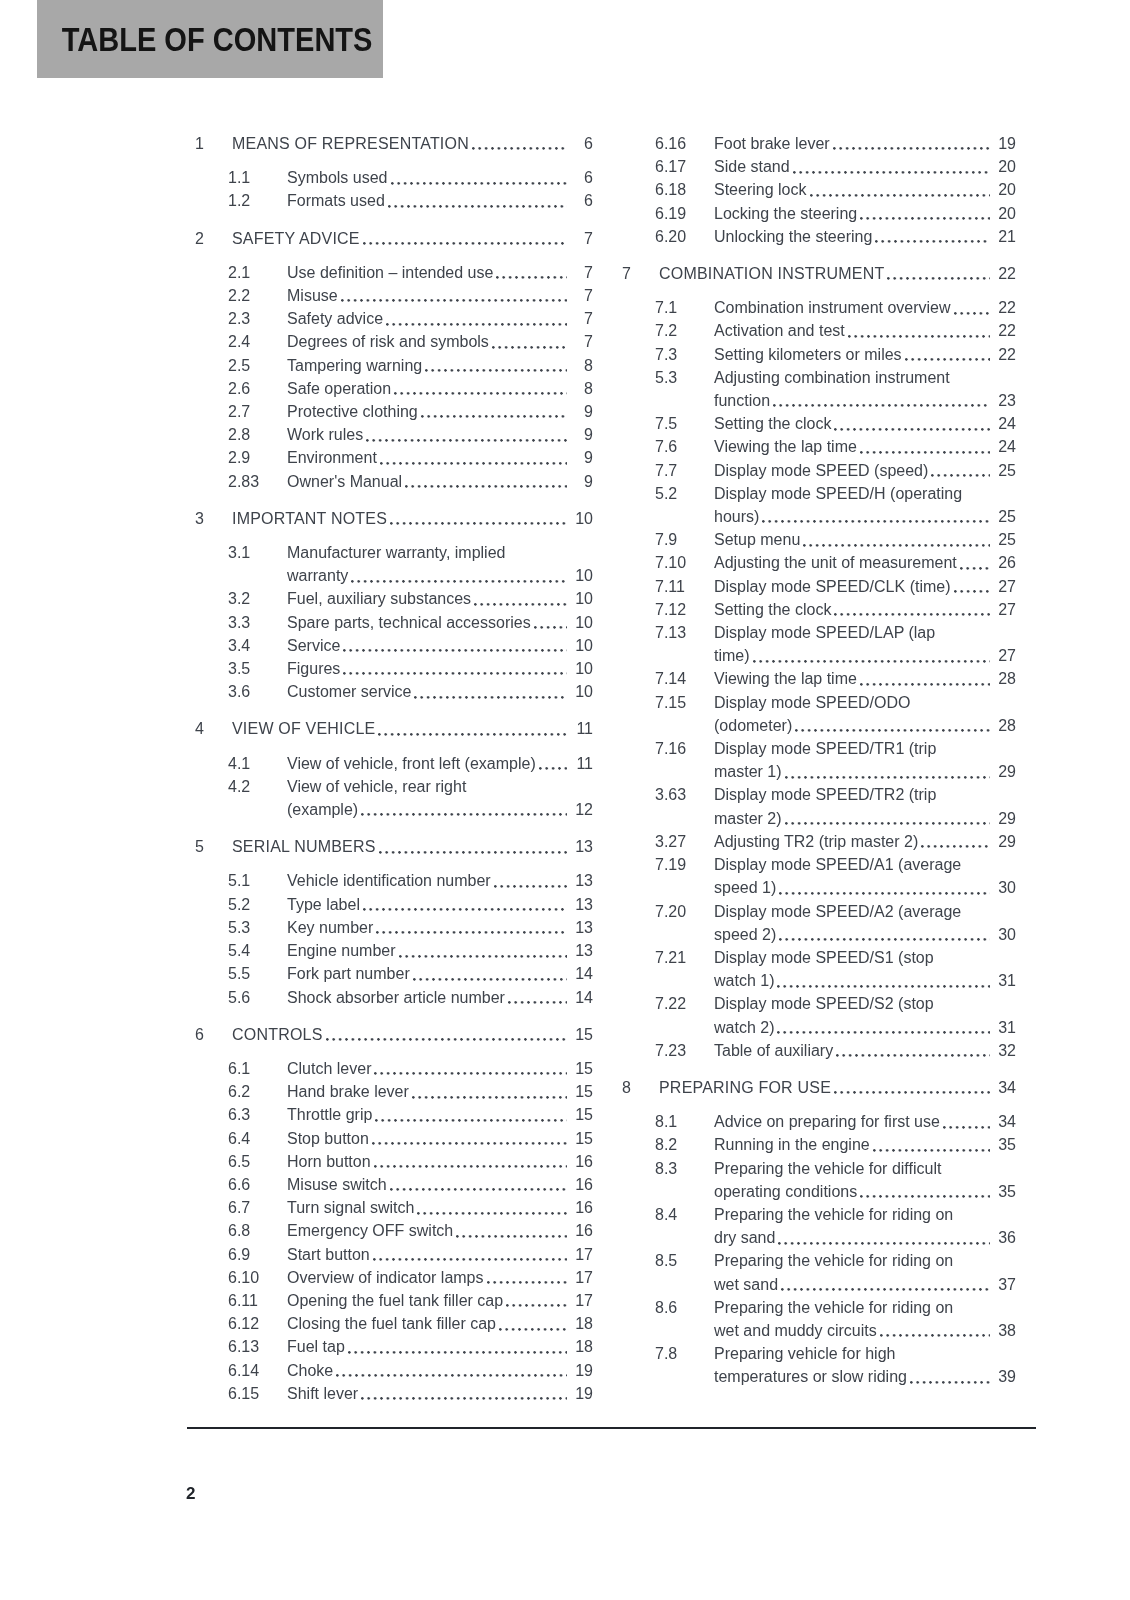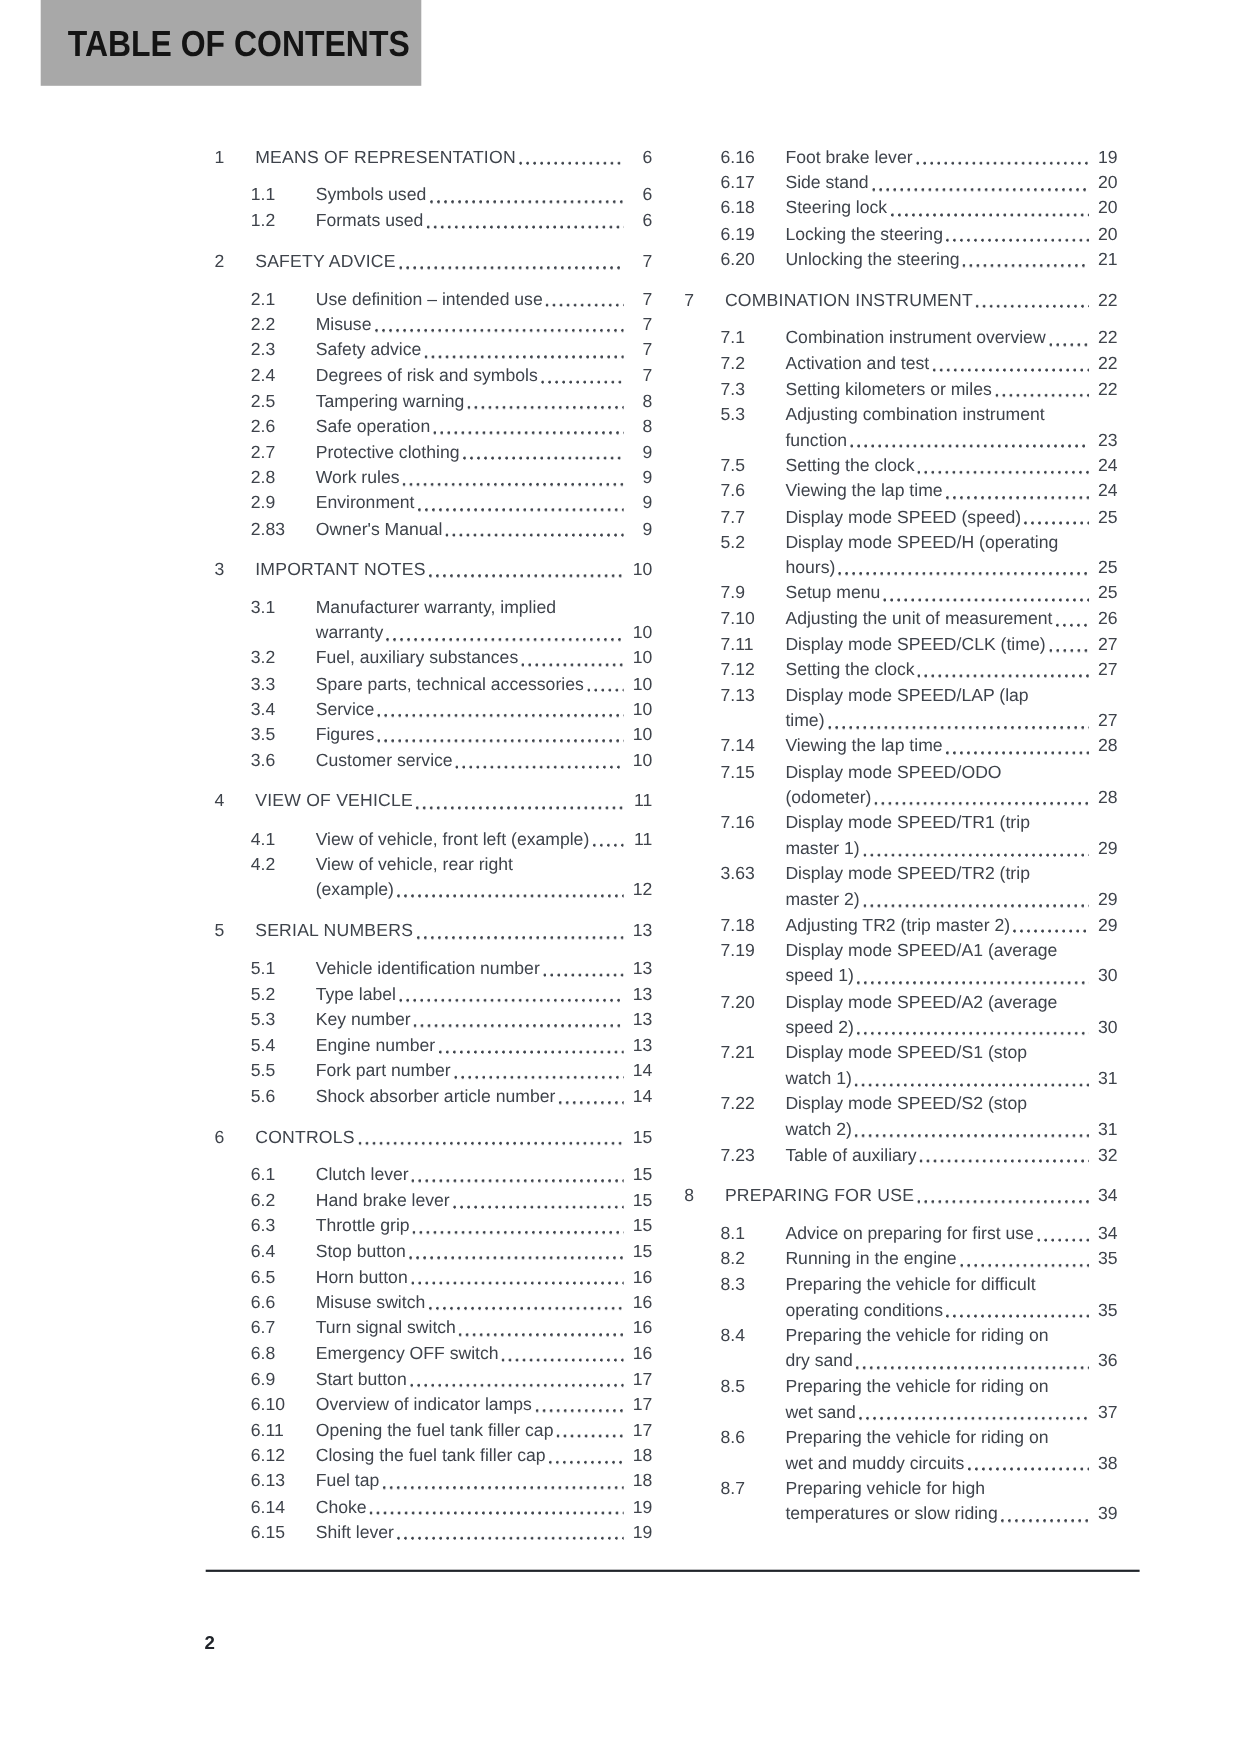--- a/index.html
+++ b/index.html
@@ -779,21 +779,21 @@
         <span class="body">
           <span class="line"><span class="title">Display mode SPEED/TR2 (trip</span></span>
           <span class="line last">
             <span class="title">master 2)</span>
             <span class="leader"></span>
             <span class="pageno">29</span>
           </span>
         </span>
       </div>
       <div class="toc-row entry">
-        <span class="num">7.18</span>
+        <span class="num">3.27</span>
         <span class="body">
           <span class="line last">
             <span class="title">Adjusting TR2 (trip master 2)</span>
             <span class="leader"></span>
             <span class="pageno">29</span>
           </span>
         </span>
       </div>
       <div class="toc-row entry">
         <span class="num">7.19</span>
@@ -917,21 +917,21 @@
         <span class="body">
           <span class="line"><span class="title">Preparing the vehicle for riding on</span></span>
           <span class="line last">
             <span class="title">wet and muddy circuits</span>
             <span class="leader"></span>
             <span class="pageno">38</span>
           </span>
         </span>
       </div>
       <div class="toc-row entry">
-        <span class="num">8.7</span>
+        <span class="num">7.8</span>
         <span class="body">
           <span class="line"><span class="title">Preparing vehicle for high</span></span>
           <span class="line last">
             <span class="title">temperatures or slow riding</span>
             <span class="leader"></span>
             <span class="pageno">39</span>
           </span>
         </span>
       </div>
     </div>

